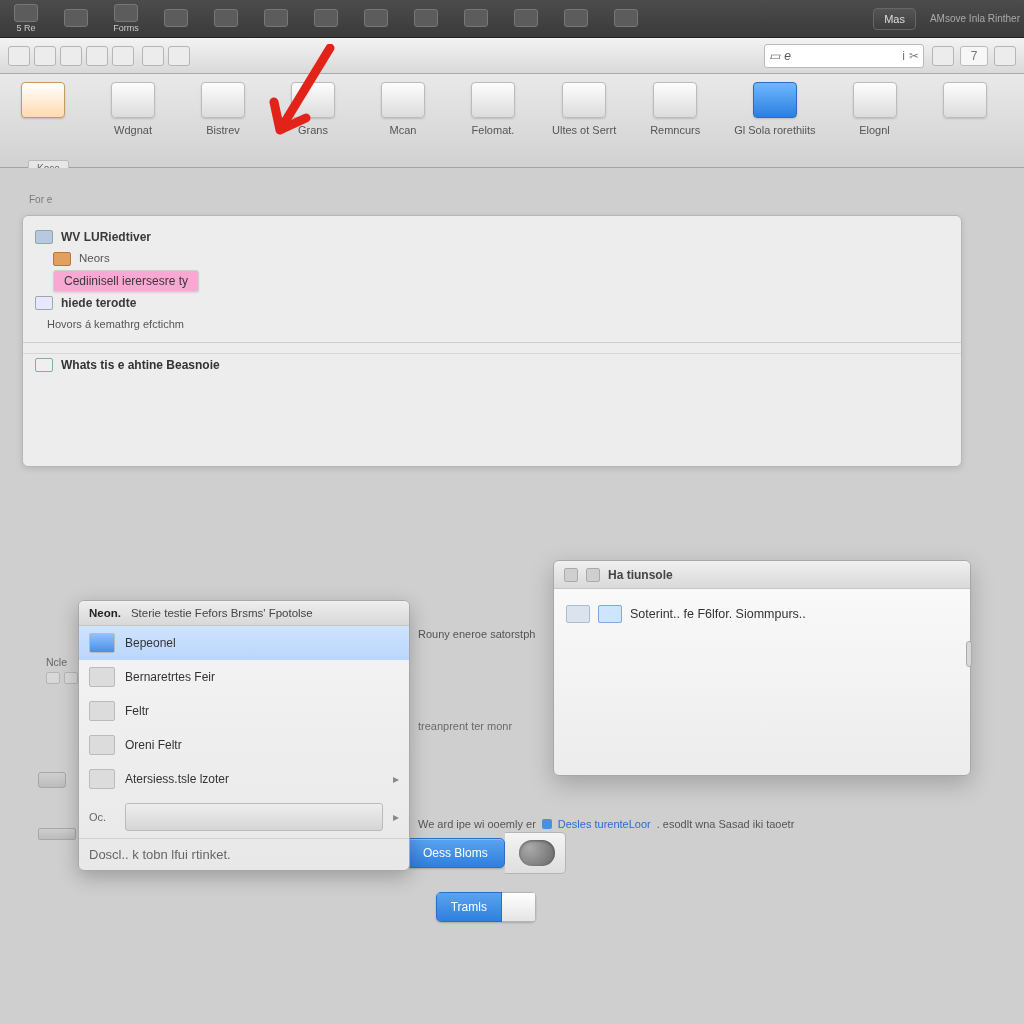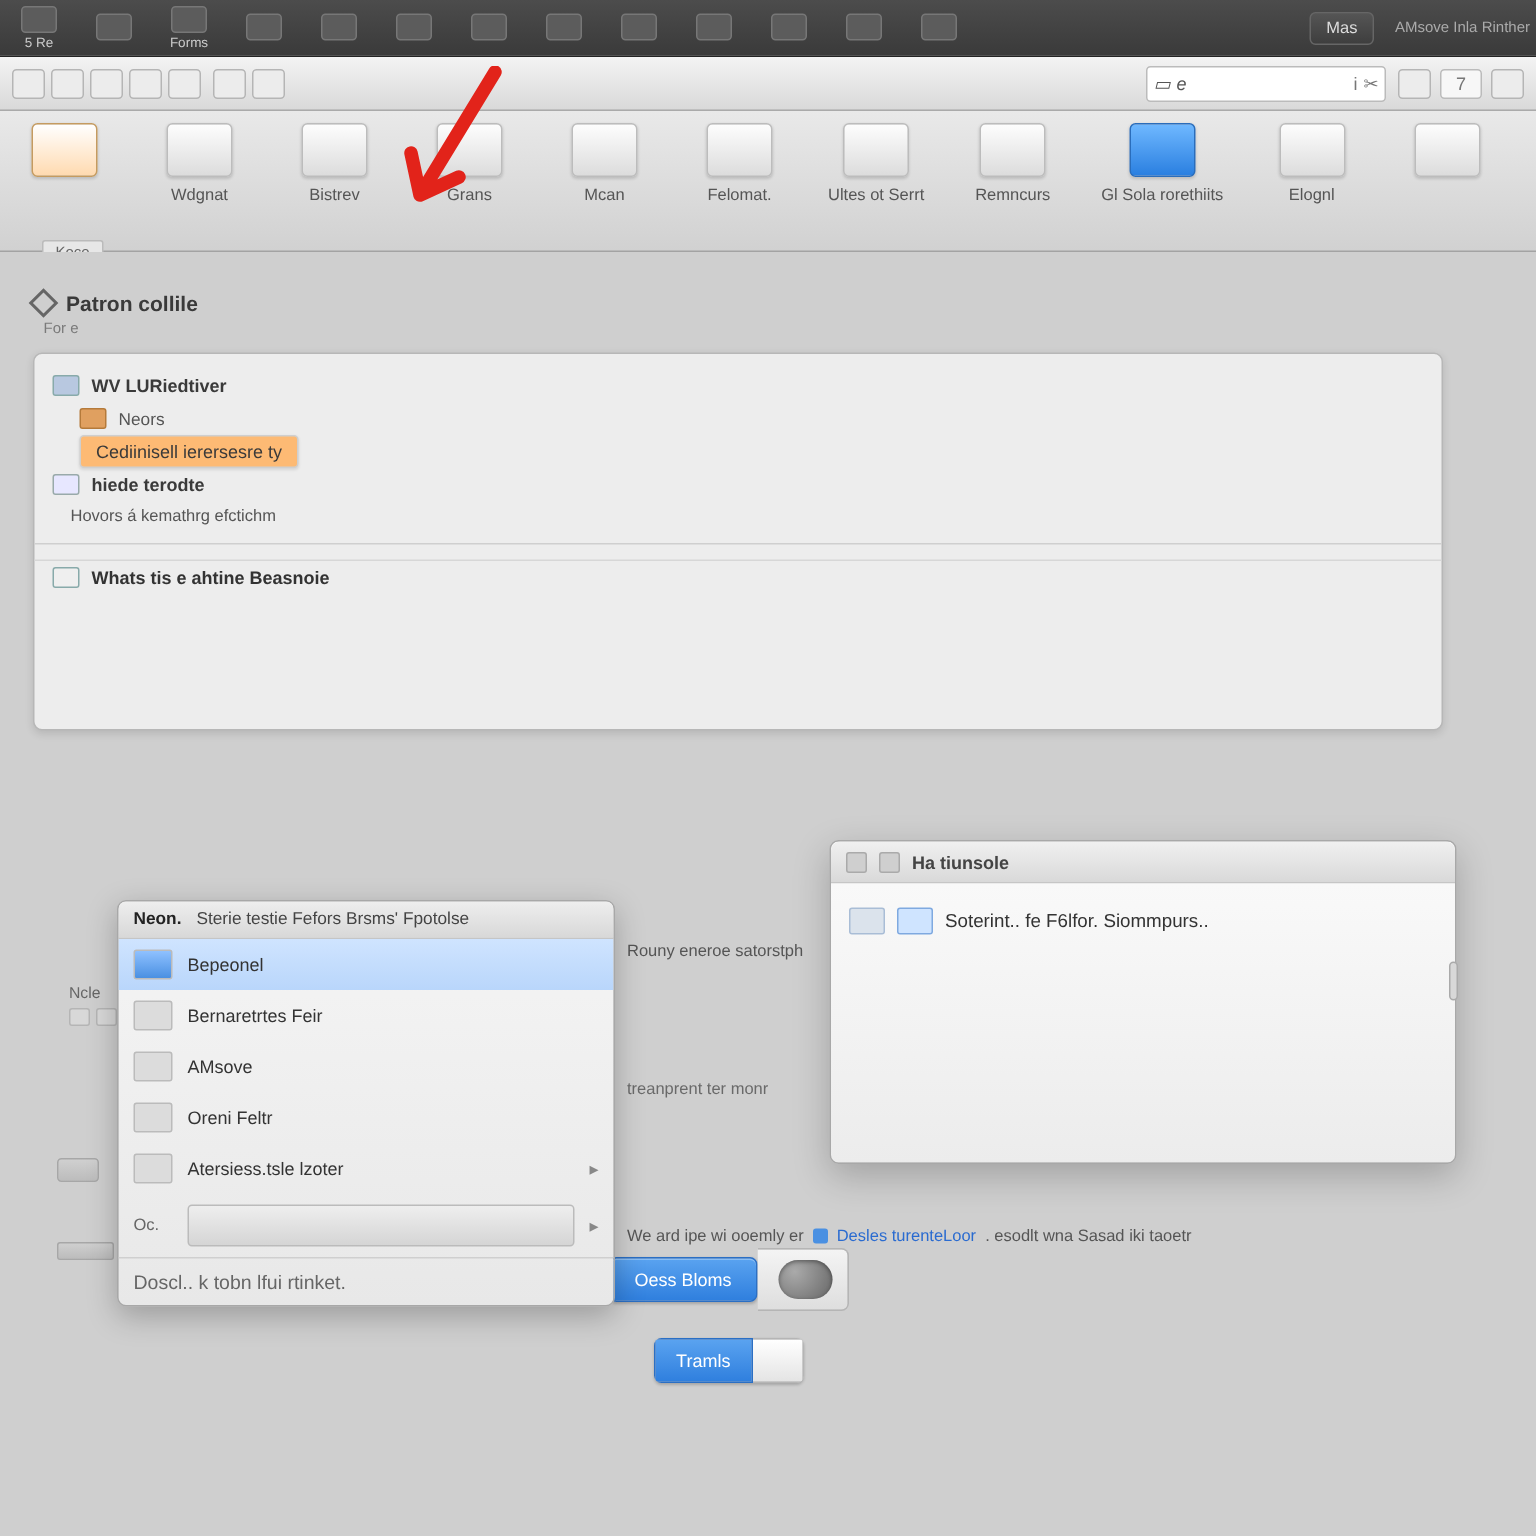--- a/index.html
+++ b/index.html
@@ -33,25 +33,25 @@
   .catbar-badge { position:absolute; left:28px; bottom:-10px; background:#e7e7e7; border:1px solid #bbb; padding:2px 8px; font-size:10px; color:#666; border-radius:2px; }
 
   
   .main { position: relative; padding: 26px 22px; background:#cfcfcf; height: calc(1024px - 38px - 36px - 94px); }
   
   .section-h { display:flex; align-items:center; gap:8px; font-weight:bold; color:#3a3a3a; font-size:14px; margin-bottom:4px; }
   .section-h .dia { width:14px; height:14px; border:2px solid #666; transform:rotate(45deg); }
   .section-sub { font-size:10px; color:#7a7a7a; margin-left:7px; margin-bottom:10px; }
   
   .panel { width: 940px; border:1px solid #b7b7b7; background:#ededed; border-radius:6px; box-shadow: 0 2px 6px rgba(0,0,0,.12); padding: 10px 0 90px 0; position:relative; }
-  .row { display:flex; align-items:flex-end; gap:8px; padding:4px 12px; font-size:12px; color:#3a3a3a; }
+  .row { display:flex; align-items:flex-start; gap:8px; padding:4px 12px; font-size:12px; color:#3a3a3a; }
   .row .ricon { width:18px; height:14px; background:#b8c8e0; border:1px solid #8aa; border-radius:2px; }
   .row.bold { font-weight:bold; }
   .row.sub { padding-left:30px; color:#555; font-size:11.5px; }
-  .row.box { margin-left:30px; width:fit-content; border:1px solid #cfcfcf; background:#fdba74; padding:3px 10px; border-radius:3px; box-shadow:0 1px 2px rgba(0,0,0,.1); }
+  .row.box { margin-left:30px; width:fit-content; border:1px solid #cfcfcf; background:#f9a8d4; padding:3px 10px; border-radius:3px; box-shadow:0 1px 2px rgba(0,0,0,.1); }
   .row.hdr { border-top:1px solid #d7d7d7; margin-top:10px; font-weight:bold; color:#333; }
   .row.note { font-size:11px; color:#555; }
   .hr { height:1px; background:#cfcfcf; margin:8px 0; }
   
   
   .ctx { position:absolute; left:78px; top:432px; width:332px; background:linear-gradient(#f5f5f5,#e8e8e8); border:1px solid #a8a8a8; border-radius:6px; box-shadow:0 6px 20px rgba(0,0,0,.25); overflow:hidden; z-index:5; }
   .ctx .ctx-h { background:linear-gradient(#eeeeee,#d8d8d8); padding:6px 10px; font-size:11.5px; color:#444; border-bottom:1px solid #c5c5c5; display:flex; gap:10px; }
   .ctx .ctx-h b { color:#222; }
   .ctx .ctx-row { display:flex; align-items:center; gap:10px; padding:7px 10px; font-size:12px; color:#333; }
   .ctx .ctx-row.sel { background:linear-gradient(#cfe4ff,#b9d6fb); }
@@ -222,24 +222,20 @@
       <label>Elognl</label>
     </div>
   <div class="cat">
       <div class="cic"></div>
       <label></label>
     </div>
   <div class="catbar-badge">Koce</div>
 </div>
 
 <div class="main">
-  <div class="section-h">
-    <span class="dia"></span>
-    <span>Patron collile</span>
-  </div>
   <div class="section-sub">For  e</div>
 
   <div class="panel">
     <div class="row bold">
         <span class="ricon"></span>
         <span>WV LURiedtiver</span>
       </div>
     <div class="row sub">
         <span class="ricon" style="background:#e0a060;border-color:#b57a3a"></span>
         <span>Neors</span>
@@ -277,21 +273,21 @@
     <div class="ctx-row sel">
         <div class="cicon" style="background:linear-gradient(#8fc1ff,#4a90e2)"></div>
         <span>Bepeonel</span>
       </div>
     <div class="ctx-row">
         <div class="cicon"></div>
         <span>Bernaretrtes Feir</span>
       </div>
     <div class="ctx-row">
         <div class="cicon"></div>
-        <span>AMsove</span>
+        <span>Feltr</span>
       </div>
     <div class="ctx-row">
         <div class="cicon"></div>
         <span>Oreni Feltr</span>
       </div>
     <div class="ctx-row">
         <div class="cicon"></div>
         <span>Atersiess.tsle lzoter</span>
         <span class="arrowr">▸</span>
       </div>

